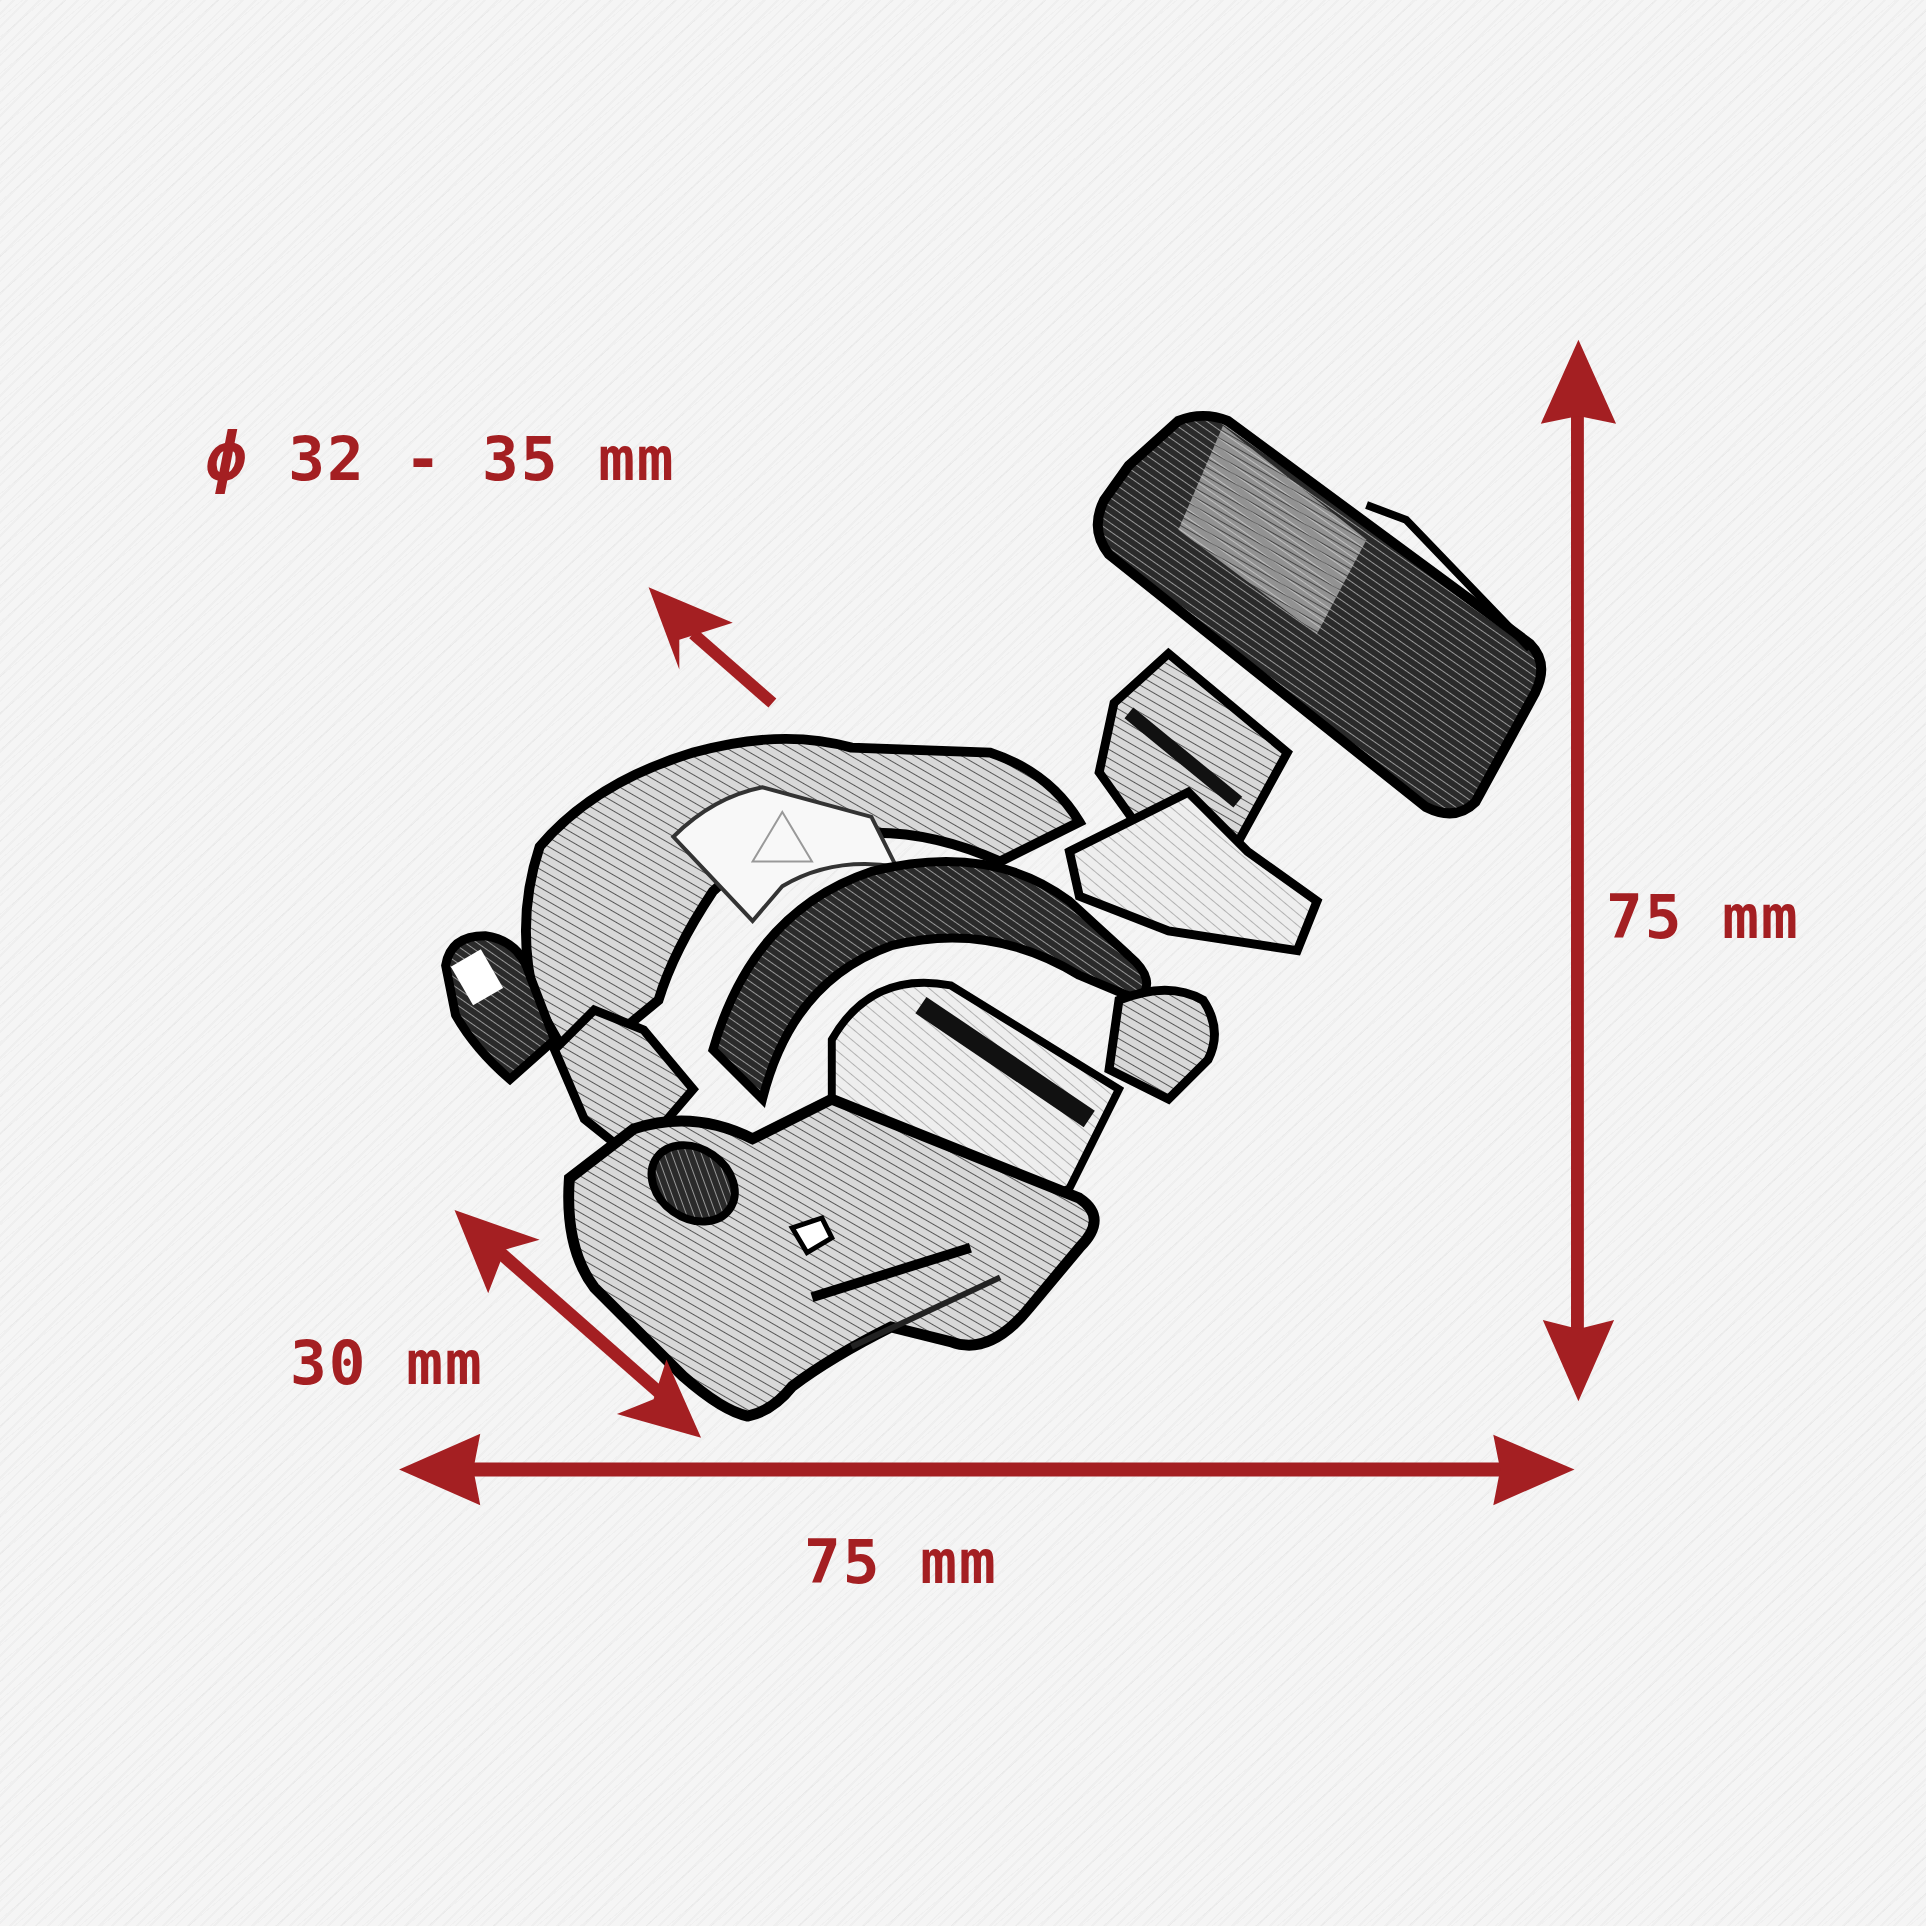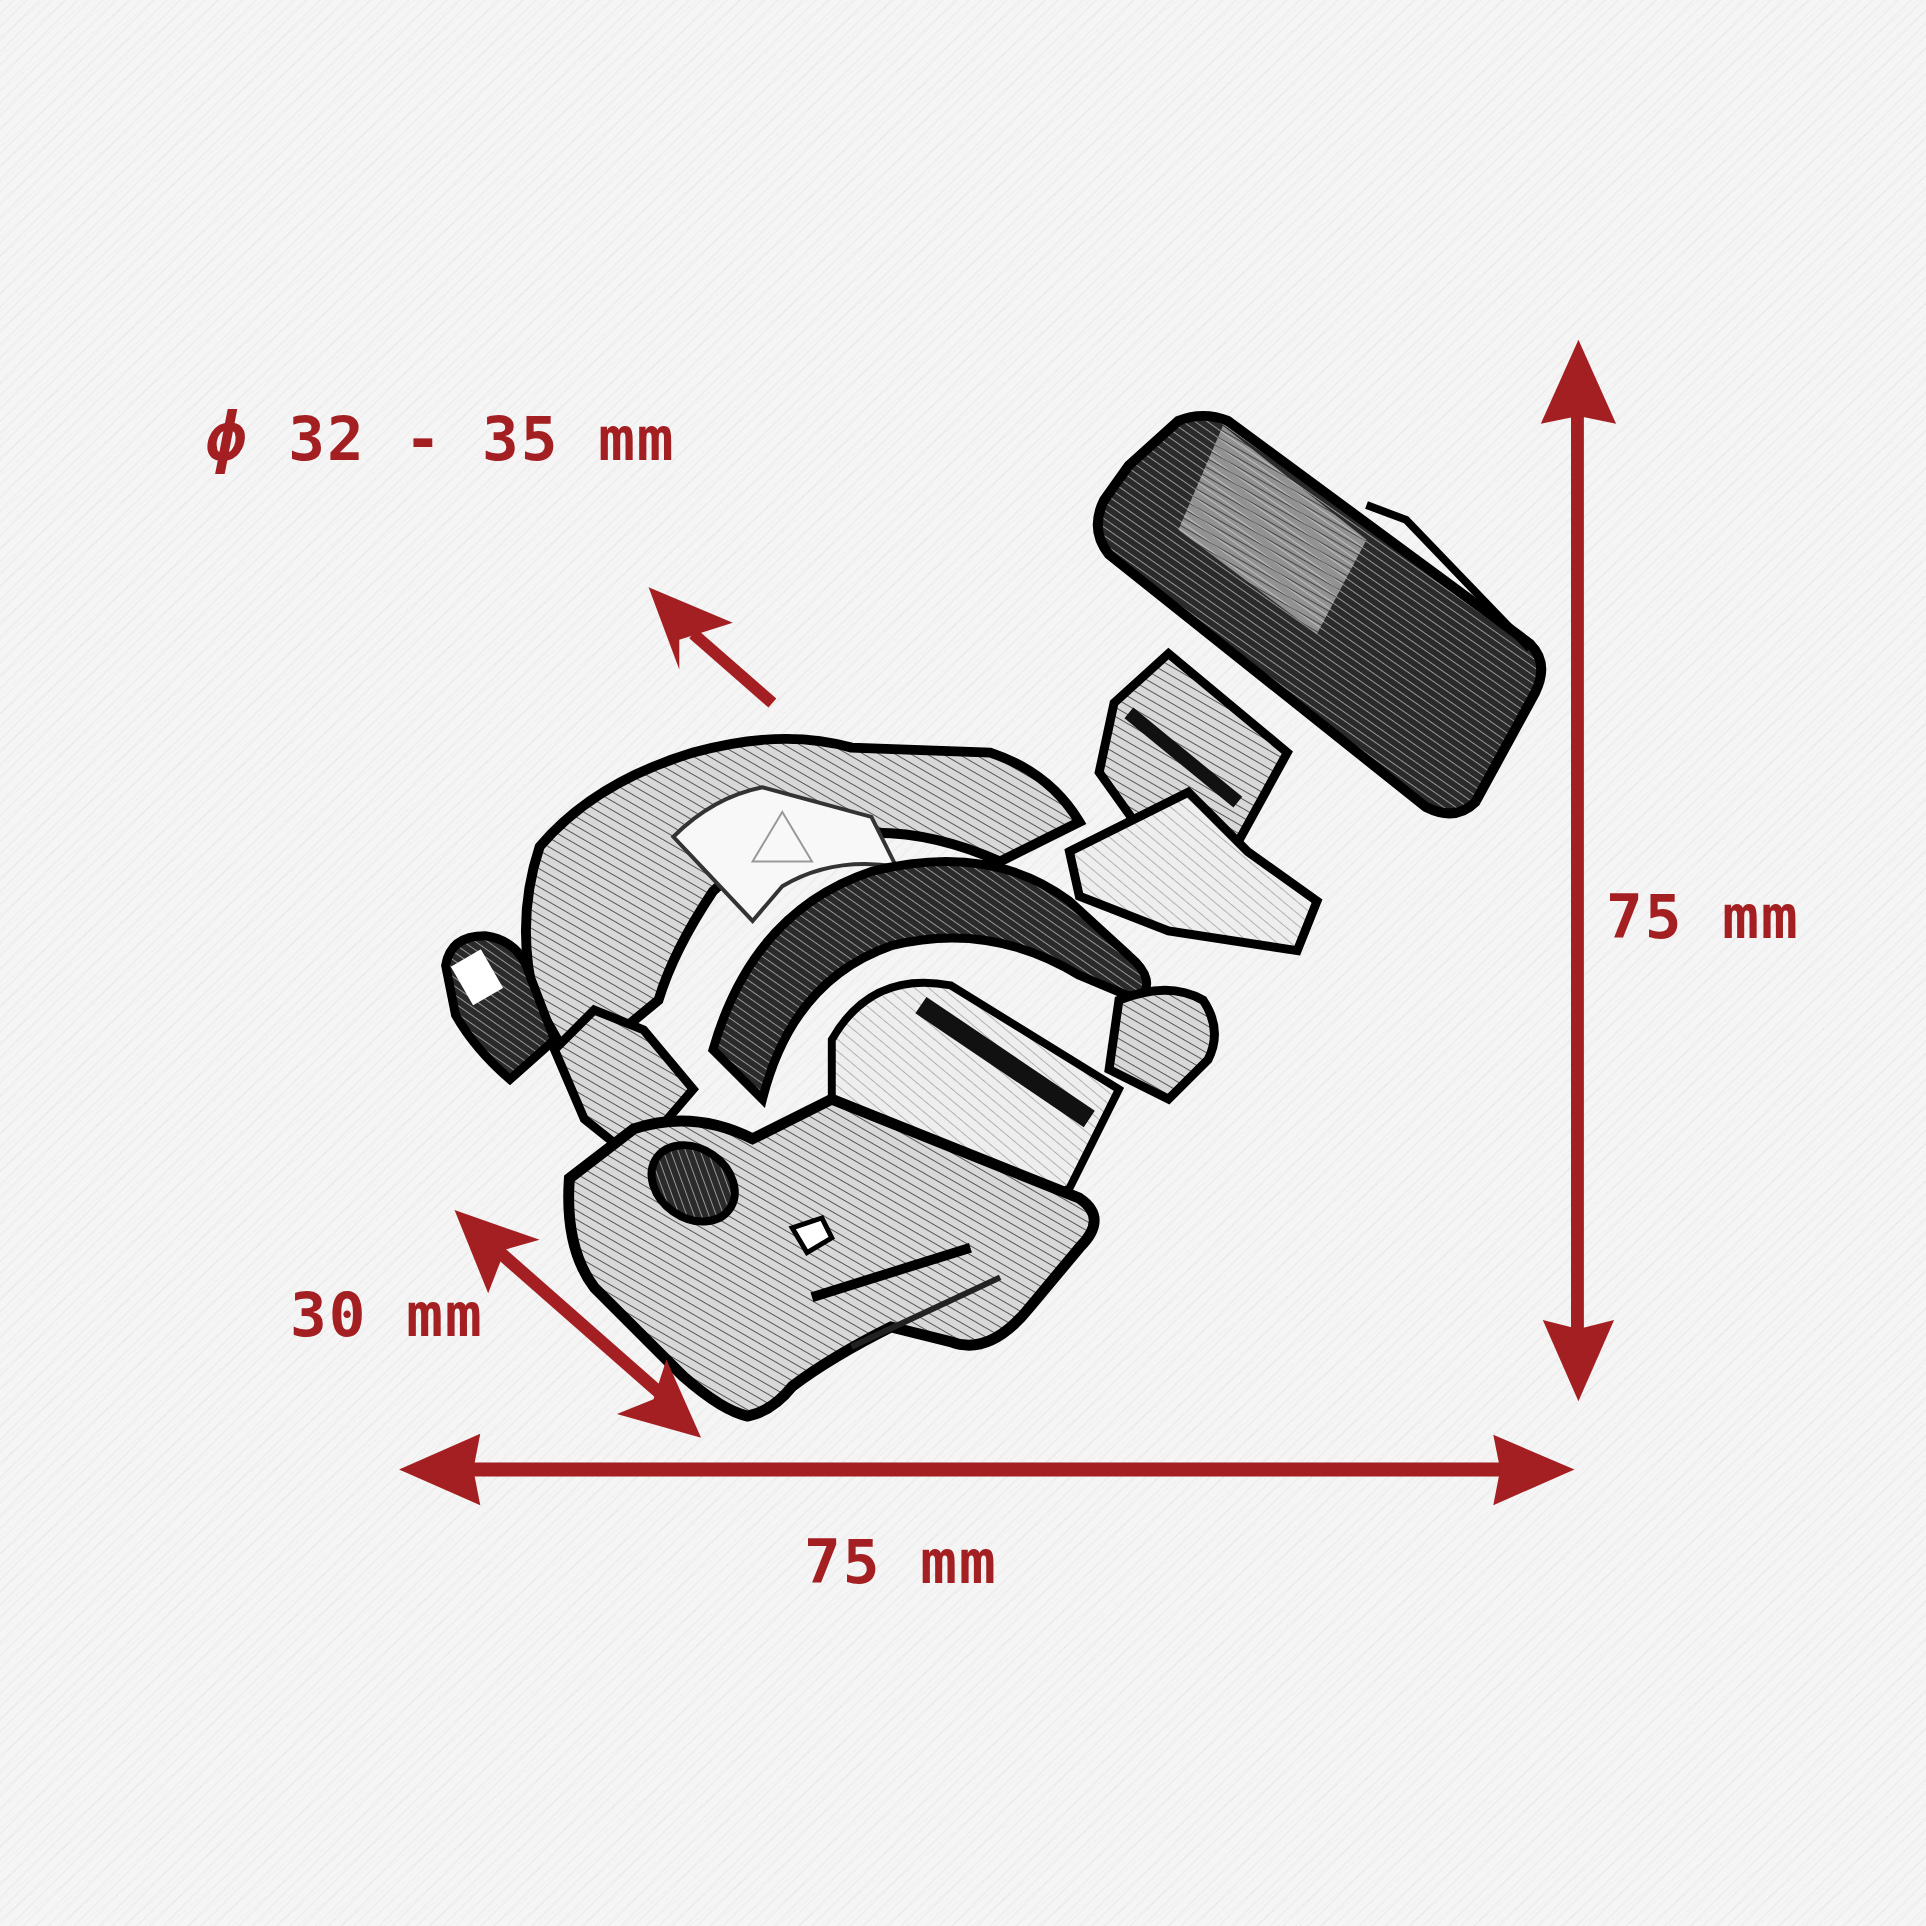--- a/index.html
+++ b/index.html
@@ -19,24 +19,24 @@
   svg.diagram { position: absolute; left: 0; top: 0; }
   .label {
     position: absolute;
     color: #a41f22;
     font-family: "DejaVu Sans Mono", monospace;
     font-weight: bold;
     letter-spacing: 2px;
     white-space: nowrap;
     line-height: 1;
   }
-  #lbl-diameter { left: 206px; top: 404px; font-size: 61px; text-align: right; }
+  #lbl-diameter { left: 206px; top: 424px; font-size: 61px; text-align: right; }
   #lbl-diameter .phi { font-size: 67px; margin-right: 40px; font-style: italic; }
   #lbl-height { left: 1606px; top: 886px; font-size: 61px; }
-  #lbl-depth { left: 290px; top: 1284px; font-size: 61px; }
+  #lbl-depth { left: 290px; top: 1332px; font-size: 61px; }
   #lbl-width { left: 804px; top: 1531px; font-size: 61px; }
 </style>
 </head>
 <body>
 
 <div class="paper"></div>
 
 <svg class="diagram" width="1927" height="1927" viewBox="0 0 1946 1946">
   <defs>
     <pattern id="hatch" width="8" height="8" patternUnits="userSpaceOnUse" patternTransform="rotate(-60)">

